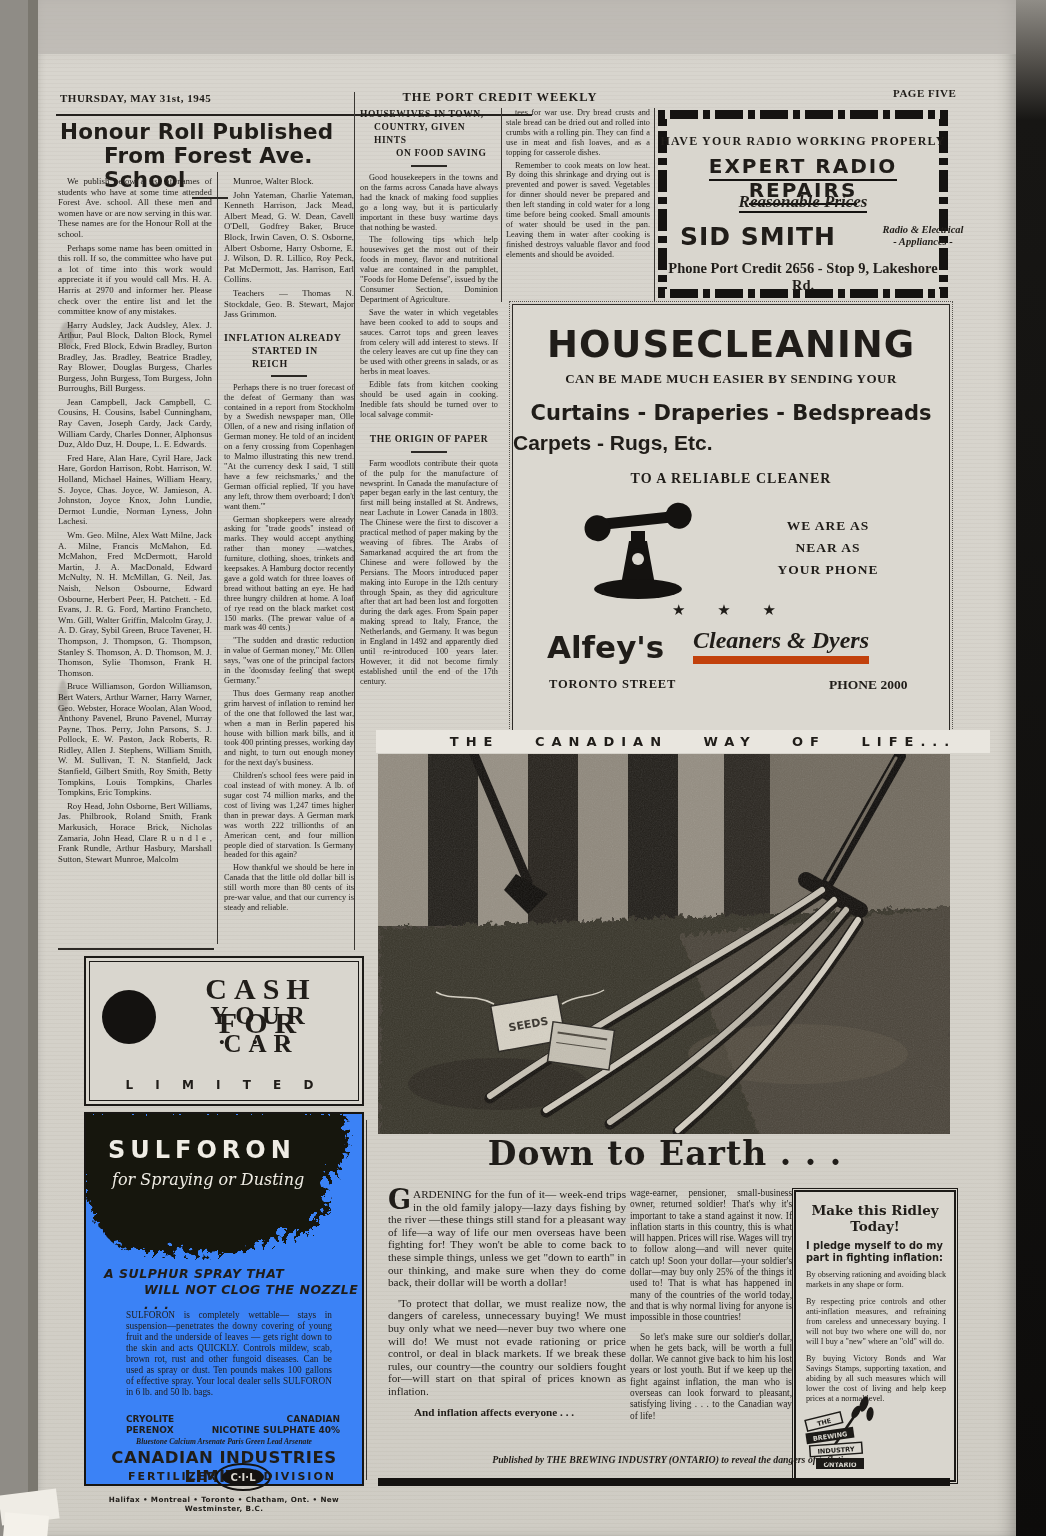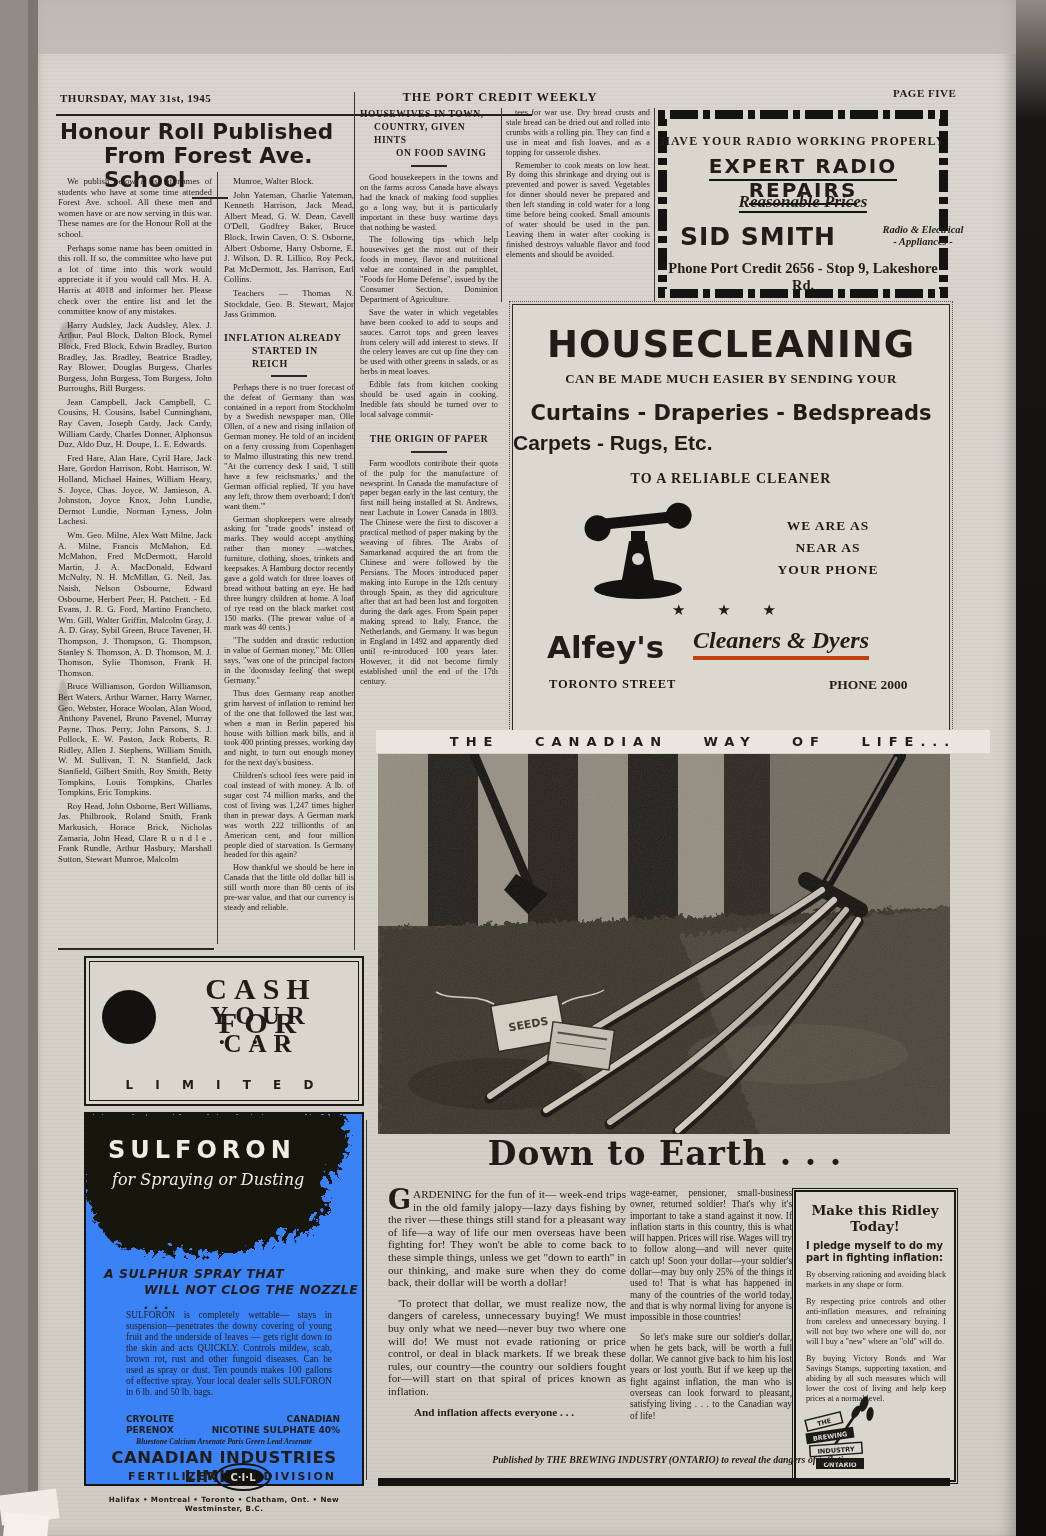--- a/index.html
+++ b/index.html
@@ -64,21 +64,21 @@
      border:1px solid #2c2925;outline:1px dotted #55524c;outline-offset:2px;}
   .hc-title{top:18px;width:100%;text-align:center;font-family:"DejaVu Sans",sans-serif;font-weight:800;font-size:37px;letter-spacing:1px;}
   .hc-sub{top:66px;width:100%;text-align:center;font-weight:bold;font-size:13px;letter-spacing:.5px;}
   .hc-items1{top:96px;width:100%;text-align:center;font-family:"DejaVu Sans",sans-serif;font-weight:800;font-size:21px;}
   .hc-items2{top:126px;width:100%;text-align:left;font-family:Liberation Sans, sans-serif;font-weight:800;font-size:21px;}
   .hc-reliable{top:166px;width:100%;text-align:center;font-weight:bold;font-size:14px;letter-spacing:1px;}
   .hc-phone{top:192px;left:60px;}
   .hc-near{top:210px;left:230px;width:170px;text-align:center;font-weight:bold;font-size:13.5px;line-height:22px;letter-spacing:1px;}
   .hc-stars{top:296px;width:100%;text-align:center;font-size:15px;letter-spacing:14px;}
   .hc-alfeys{top:324px;left:34px;font-family:"DejaVu Sans",sans-serif;font-weight:800;font-size:31px;}
-  .hc-cd{top:322px;left:180px;font-style:italic;font-weight:bold;font-size:24px;border-bottom:4px solid #c2410c;padding-bottom:2px;font-family:"Liberation Serif",serif;}
+  .hc-cd{top:322px;left:180px;font-style:italic;font-weight:bold;font-size:24px;border-bottom:8px solid #c2410c;padding-bottom:2px;font-family:"Liberation Serif",serif;}
   .hc-street{top:372px;left:36px;font-weight:bold;font-size:12.5px;letter-spacing:.8px;}
   .hc-phone2000{top:372px;left:316px;font-weight:bold;font-size:13.5px;}
 
   
   .banner{left:376px;top:730px;width:574px;height:23px;background:#e9e6df;
      font-family:"DejaVu Sans",sans-serif;font-weight:bold;font-size:13px;letter-spacing:7px;word-spacing:24px;
      text-align:center;line-height:23px;white-space:nowrap;overflow:hidden;padding-left:40px;}
   .photo{left:378px;top:754px;width:572px;height:380px;background:#3c3831;}
 
   
@@ -149,21 +149,21 @@
 
 <div class="abs" style="left:60px;top:120px;width:300px;">
   <div class="headline1">
     <span style="display:block;">Honour Roll Published</span>
     <span style="display:block;padding-left:44px;">From Forest Ave. School</span>
   </div>
   <div class="dash"></div>
 </div>
 <div class="abs ncol" style="left:58px;top:176px;width:154px;height:768px;">
     <p>We publish below a list of names of students who have at some time attended Forest Ave. school. All these men and women have or are now serving in this war. These names are for the Honour Roll at the school.</p>
-    <p>Perhaps some name has been omitted in this roll. If so, the committee who have put a lot of time into this work would appreciate it if you would call Mrs. H. A. Harris at 4018 and informer her. Please check over the entire list and let the committee know of any mistakes.</p>
+    <p>Perhaps some name has been omitted in this roll. If so, the committee who have put a lot of time into this work would appreciate it if you would call Mrs. H. A. Harris at 2970 and informer her. Please check over the entire list and let the committee know of any mistakes.</p>
     <p>Harry Audsley, Jack Audsley, Alex. J. Arthur, Paul Block, Dalton Block, Rymel Block, Fred Block, Edwin Bradley, Burton Bradley, Jas. Bradley, Beatrice Bradley, Ray Blower, Douglas Burgess, Charles Burgess, John Burgess, Tom Burgess, John Burroughs, Bill Burgess.</p>
     <p>Jean Campbell, Jack Campbell, C. Cousins, H. Cousins, Isabel Cunningham, Ray Caven, Joseph Cardy, Jack Cardy, William Cardy, Charles Donner, Alphonsus Duz, Aldo Duz, H. Doupe, L. E. Edwards.</p>
     <p>Fred Hare, Alan Hare, Cyril Hare, Jack Hare, Gordon Harrison, Robt. Harrison, W. Holland, Michael Haines, William Heary, S. Joyce, Chas. Joyce, W. Jamieson, A. Johnston, Joyce Knox, John Lundie, Dermot Lundie, Norman Lyness, John Lachesi.</p>
     <p>Wm. Geo. Milne, Alex Watt Milne, Jack A. Milne, Francis McMahon, Ed. McMahon, Fred McDermott, Harold Martin, J. A. MacDonald, Edward McNulty, N. H. McMillan, G. Neil, Jas. Naish, Nelson Osbourne, Edward Osbourne, Herbert Peer, H. Patchett. - Ed. Evans, J. R. G. Ford, Martino Francheto, Wm. Gill, Walter Griffin, Malcolm Gray, J. A. D. Gray, Sybil Green, Bruce Tavener, H. Thompson, J. Thompson, G. Thompson, Stanley S. Thomson, A. D. Thomson, M. J. Thomson, Sylie Thomson, Frank H. Thomson.</p>
     <p>Bruce Williamson, Gordon Williamson, Bert Waters, Arthur Warner, Harry Warner, Geo. Webster, Horace Woolan, Alan Wood, Anthony Pavenel, Bruno Pavenel, Murray Payne, Thos. Perry, John Parsons, S. J. Pollock, E. W. Paston, Jack Roberts, R. Ridley, Allen J. Stephens, William Smith, W. M. Sullivan, T. N. Stanfield, Jack Stanfield, Gilbert Smith, Roy Smith, Betty Tompkins, Louis Tompkins, Charles Tompkins, Eric Tompkins.</p>
     <p>Roy Head, John Osborne, Bert Williams, Jas. Philbrook, Roland Smith, Frank Markusich, Horace Brick, Nicholas Zamaria, John Head, Clare R u n d l e , Frank Rundle, Arthur Hasbury, Marshall Sutton, Stewart Munroe, Malcolm</p>
   </div>
 <div class="abs" style="left:224px;top:176px;width:130px;height:772px;overflow:hidden;">
   <div class="ncol">
       <p>Munroe, Walter Block.</p>

